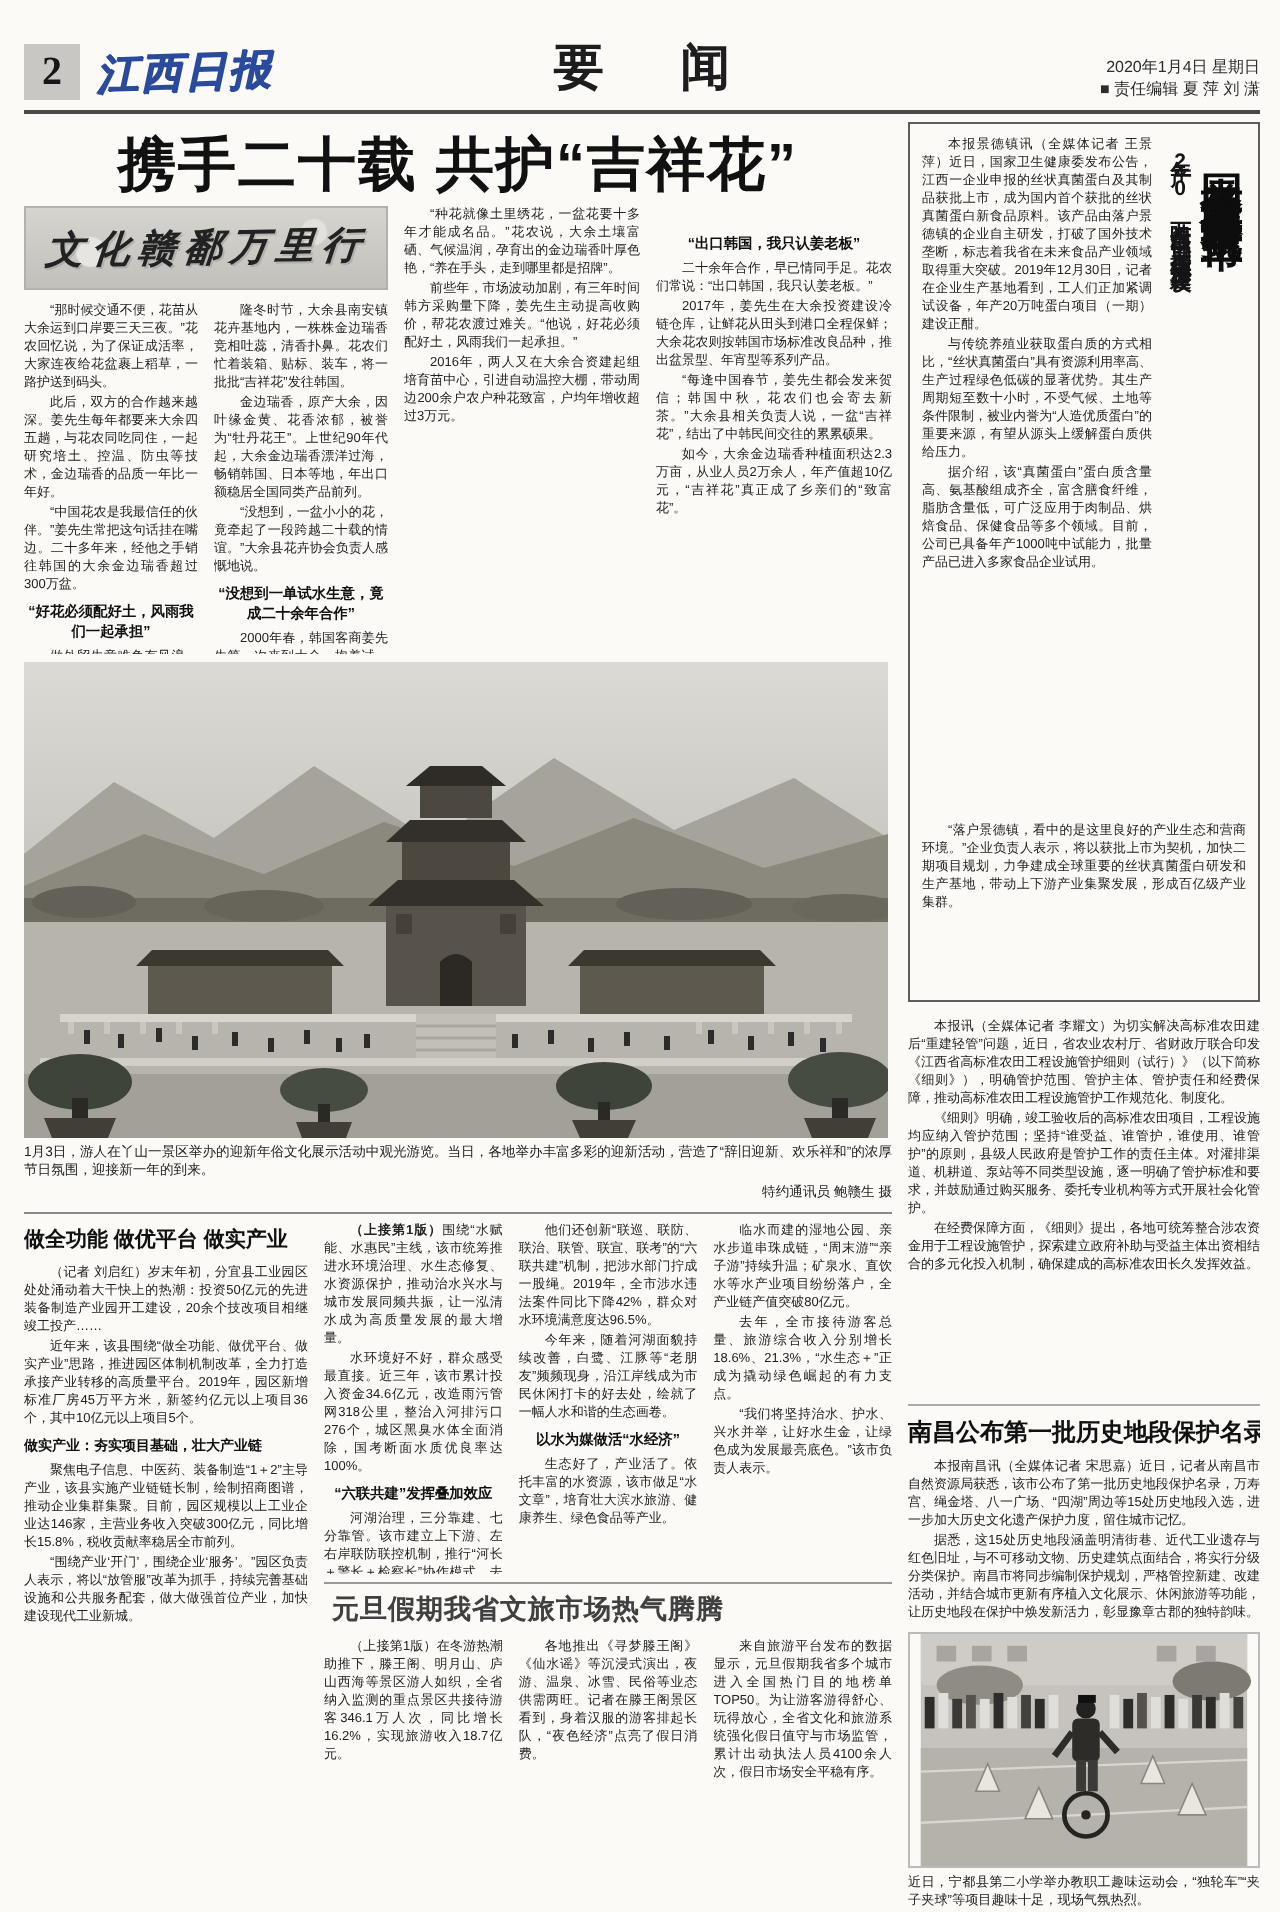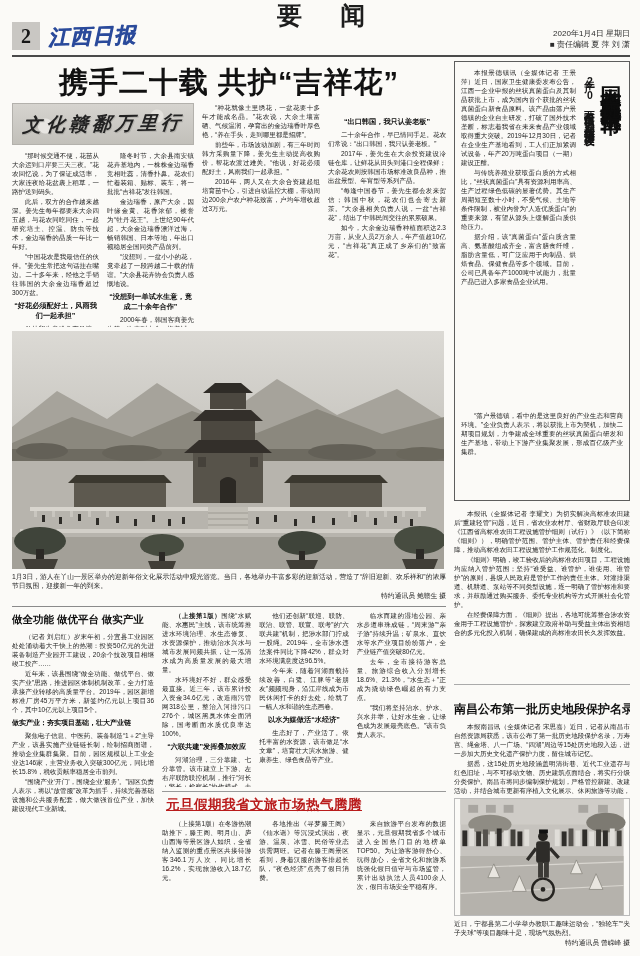--- a/index.html
+++ b/index.html
@@ -14,21 +14,21 @@
   .pagenum {
     width:28px; height:28px; background:#c9c7c3; color:#161616;
     font:700 20px/28px "Liberation Serif", serif; text-align:center; margin-bottom:2px;
   }
   .logo {
     font-family:"Liberation Serif", serif; font-weight:700; font-style:italic;
     font-size:21px; color:#2a4a9b; margin:0 0 2px 8px; transform:rotate(-2deg);
     letter-spacing:1px; text-shadow:0.5px 0.5px 0 #2a4a9b;
   }
   .section-title {
-    position:absolute; left:0; right:0; text-align:center; bottom:20px;
+    position:absolute; left:0; right:0; text-align:center; bottom:2px;
     font-family:"Liberation Serif", serif; font-weight:700; font-size:25px;
     letter-spacing:16px; text-indent:16px; color:#1d1d1d;
   }
   .dateblock { margin-left:auto; text-align:right; font-size:8px; line-height:11px; color:#2c2c2c; margin-bottom:2px; }
   .rule { border-top:2px solid #4a4a4a; margin-top:3px; }
   
   .content { display:flex; gap:8px; margin-top:4px; height:894px; }
   .main-col { width:434px; }
   .aside { flex:1; overflow:hidden; }
   
@@ -62,39 +62,39 @@
   
   .bottom { display:flex; gap:8px; height:306px; overflow:hidden; }
   .bcolA { width:142px; overflow:hidden; }
   .bcolA h3 { font-size:10.5px; font-weight:900; white-space:nowrap; letter-spacing:0px; margin:2px 0 5px; color:#111; }
   .bsubhead { font-size:7px; font-weight:700; margin:4px 0 3px; color:#111; }
   .bright { flex:1; display:flex; flex-direction:column; overflow:hidden; }
   .controw { display:flex; gap:8px; height:176px; overflow:hidden; }
   .controw .c { flex:1; overflow:hidden; }
   .leadin { font-weight:700; }
   .holiday { flex:1; border-top:1px solid #999; margin-top:4px; padding-top:4px; overflow:hidden; }
-  .holiday h3 { font-size:13.5px; font-weight:900; text-align:left; letter-spacing:0.5px; margin:0 0 5px 4px; color:#b91c1c;text-decoration:underline; }
+  .holiday h3 { font-size:13.5px; font-weight:900; text-align:left; letter-spacing:0.5px; margin:0 0 5px 4px; color:#404040; }
   .holcols { display:flex; gap:8px; overflow:hidden; height:78px; }
   .holcols .c { flex:1; overflow:hidden; }
   
   .pbox { border:1.5px solid #5d5d5d; padding:6px 6px 4px; height:440px; overflow:hidden; background:#fbfaf7; }
   .pbox-top { display:flex; height:340px; overflow:hidden; }
   .pbox-body { flex:1; overflow:hidden; padding-right:4px; }
   .v-sub {
     writing-mode:vertical-rl; text-orientation:upright; font-size:10.5px; font-weight:700;
     line-height:15px; letter-spacing:1.5px; color:#151515; padding:4px 1px 0 2px;
   }
   .v-title {
     writing-mode:vertical-rl; text-orientation:upright; font-family:"Liberation Serif", serif;
     font-size:21px; font-weight:900; line-height:25px; letter-spacing:2px; color:#0d0d0d; padding-top:2px;
   }
   .pbox-rest { margin-top:3px; height:86px; overflow:hidden; }
   .farm { margin-top:8px; height:170px; overflow:hidden; }
   .farm h3 { font-family:"Liberation Serif", serif; font-weight:700; font-size:15px; text-align:center; line-height:19px; color:#111; margin-bottom:4px; }
-  .nanc { margin-top:5px; border-top:1px solid #aaa; padding-top:16px; height:110px; overflow:hidden; }
+  .nanc { margin-top:23px; border-top:1px solid #aaa; padding-top:5px; height:110px; overflow:hidden; }
   .nanc h3 { font-size:12px; font-weight:900; letter-spacing:0px; color:#111; margin-bottom:4px; white-space:nowrap; }
   .photo2 { width:100%; height:118px; display:block; margin-top:4px; border:1px solid #bbb; }
   .p2cap { font-size:6.6px; line-height:9px; text-align:justify; color:#222; margin-top:3px; }
 </style>
 </head>
 <body>
 
 <div class="page">
 
   <header class="masthead">

